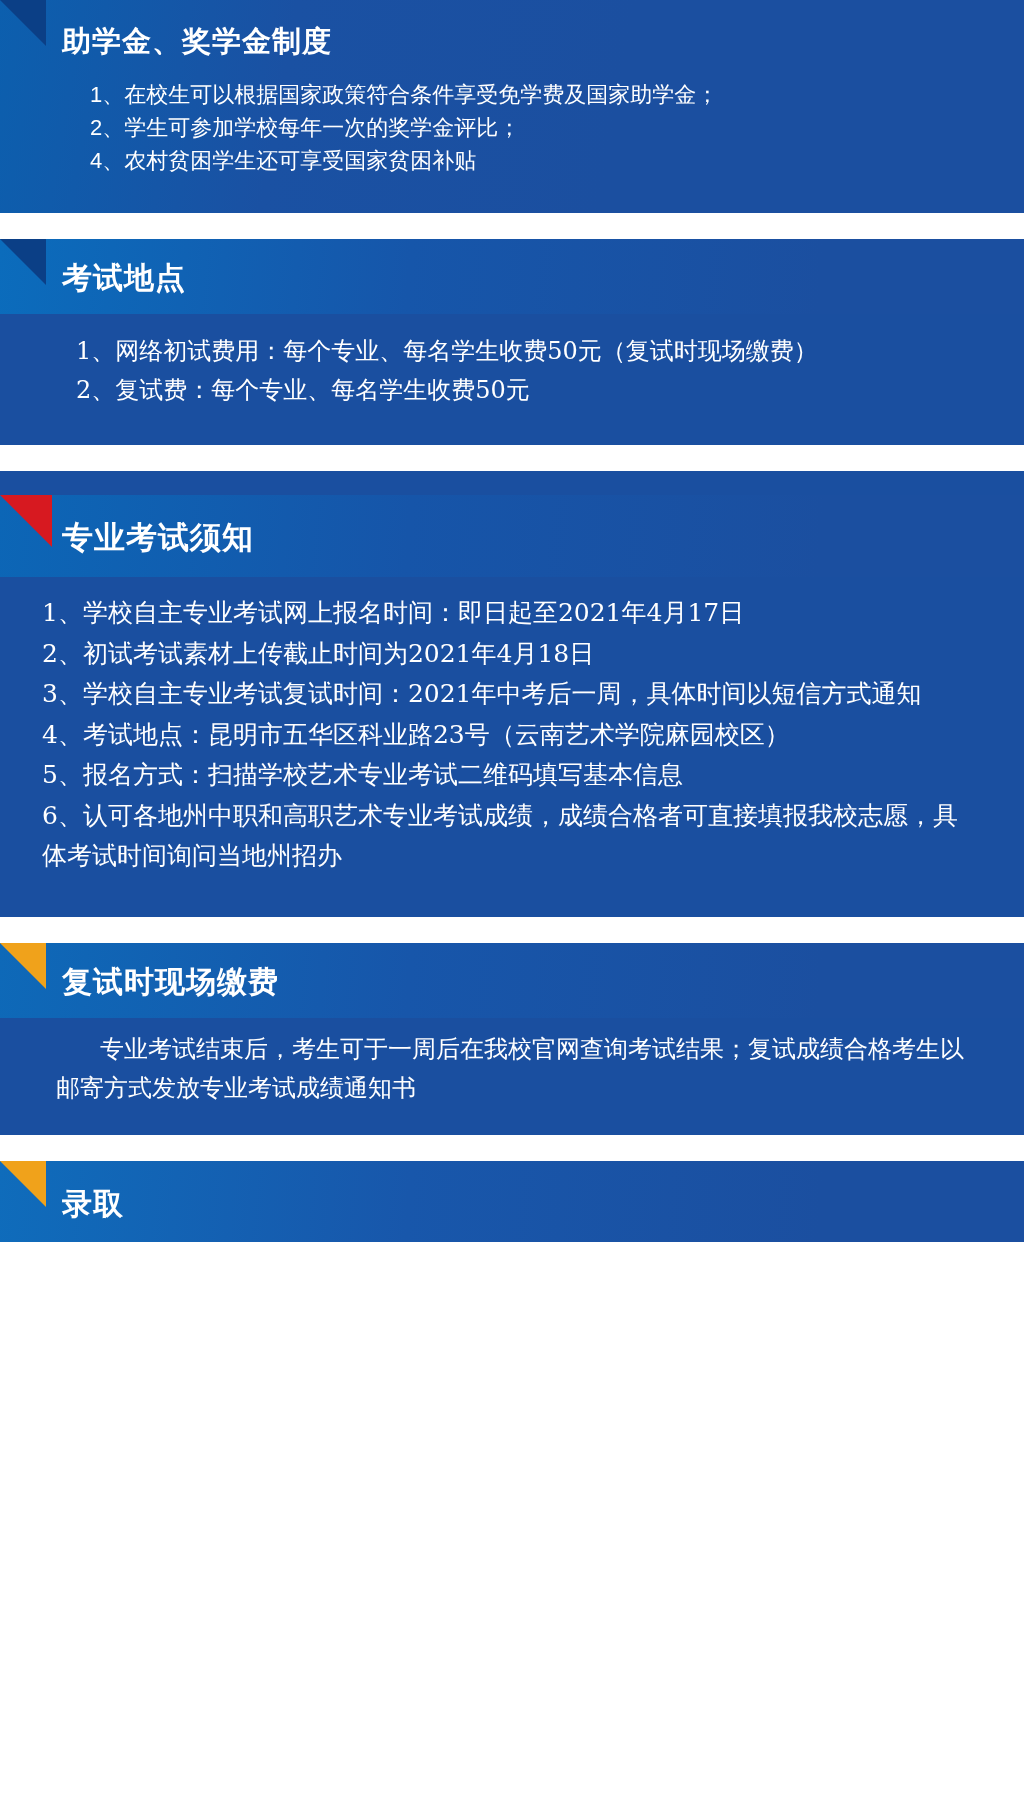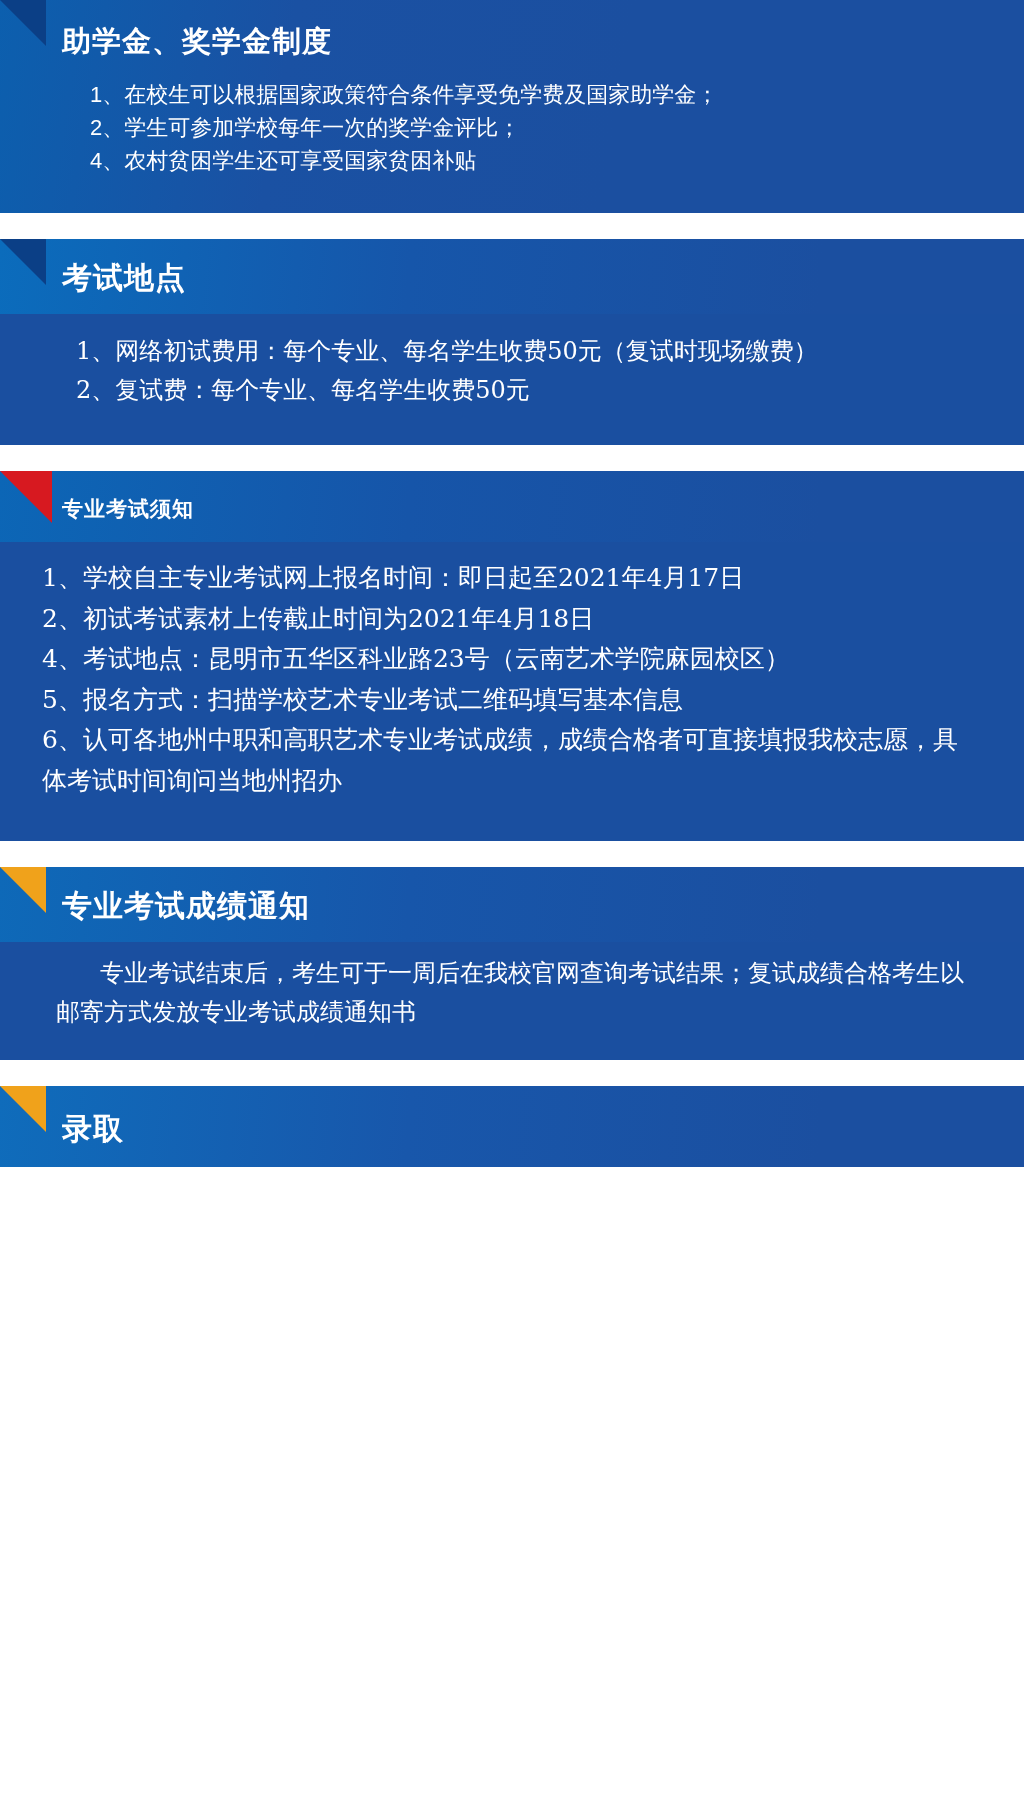--- a/index.html
+++ b/index.html
@@ -111,21 +111,22 @@
     line-height: 1.65;
     padding-left: 36px;
   }
 
   
   .sec3 .hdr-band {
     background: linear-gradient(95deg, #0c66b6 0%, #1655a9 40%, #1b4fa0 80%);
   }
   .sec3 .section-title {
     padding: 26px 0 22px 62px;
-    font-size: 21px;
+    font-size: 31px;
+    margin-top: 24px;
   }
   .sec3 .body-wrap {
     padding: 16px 42px 40px 42px;
   }
   .sec3 .line {
     font-size: 25px;
     line-height: 1.62;
   }
 
   
@@ -205,32 +206,33 @@
   <div class="gap"></div>
 
   <div class="section sec3">
     <div class="hdr-band">
       <div class="corner corner-red"></div>
       <h2 class="section-title">专业考试须知</h2>
     </div>
     <div class="body-wrap">
       <p class="line">1、学校自主专业考试网上报名时间：即日起至2021年4月17日</p>
       <p class="line">2、初试考试素材上传截止时间为2021年4月18日</p>
+      <p class="line">3、学校自主专业考试复试时间：2021年中考后一周，具体时间以短信方式通知</p>
       <p class="line">4、考试地点：昆明市五华区科业路23号（云南艺术学院麻园校区）</p>
       <p class="line">5、报名方式：扫描学校艺术专业考试二维码填写基本信息</p>
       <p class="line">6、认可各地州中职和高职艺术专业考试成绩，成绩合格者可直接填报我校志愿，具体考试时间询问当地州招办</p>
     </div>
   </div>
 
   <div class="gap"></div>
 
   <div class="section sec4">
     <div class="hdr-band">
       <div class="corner corner-gold"></div>
-      <h2 class="section-title">专业考试成绩通知</h2>
+      <h2 class="section-title">复试时现场缴费</h2>
     </div>
     <div class="body-wrap">
       <p class="line indent">专业考试结束后，考生可于一周后在我校官网查询考试结果；复试成绩合格考生以邮寄方式发放专业考试成绩通知书</p>
     </div>
   </div>
 
   <div class="gap"></div>
 
   <div class="section sec5">
     <div class="hdr-band">

